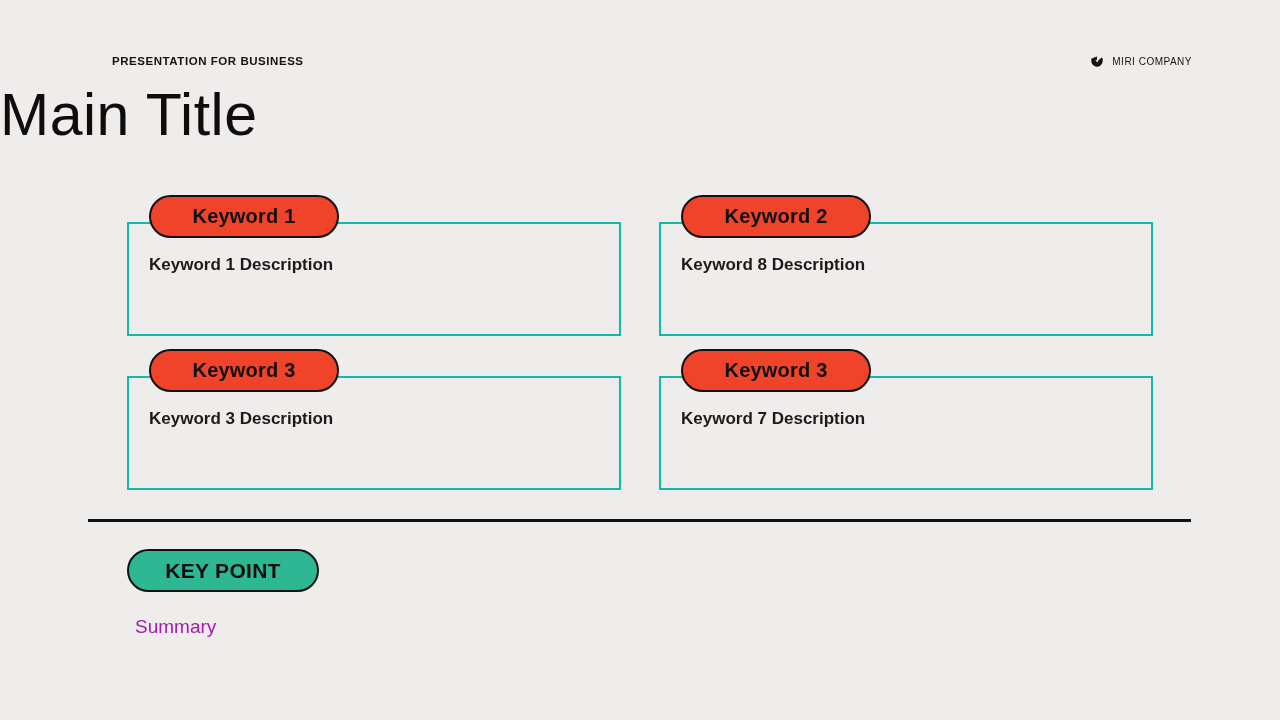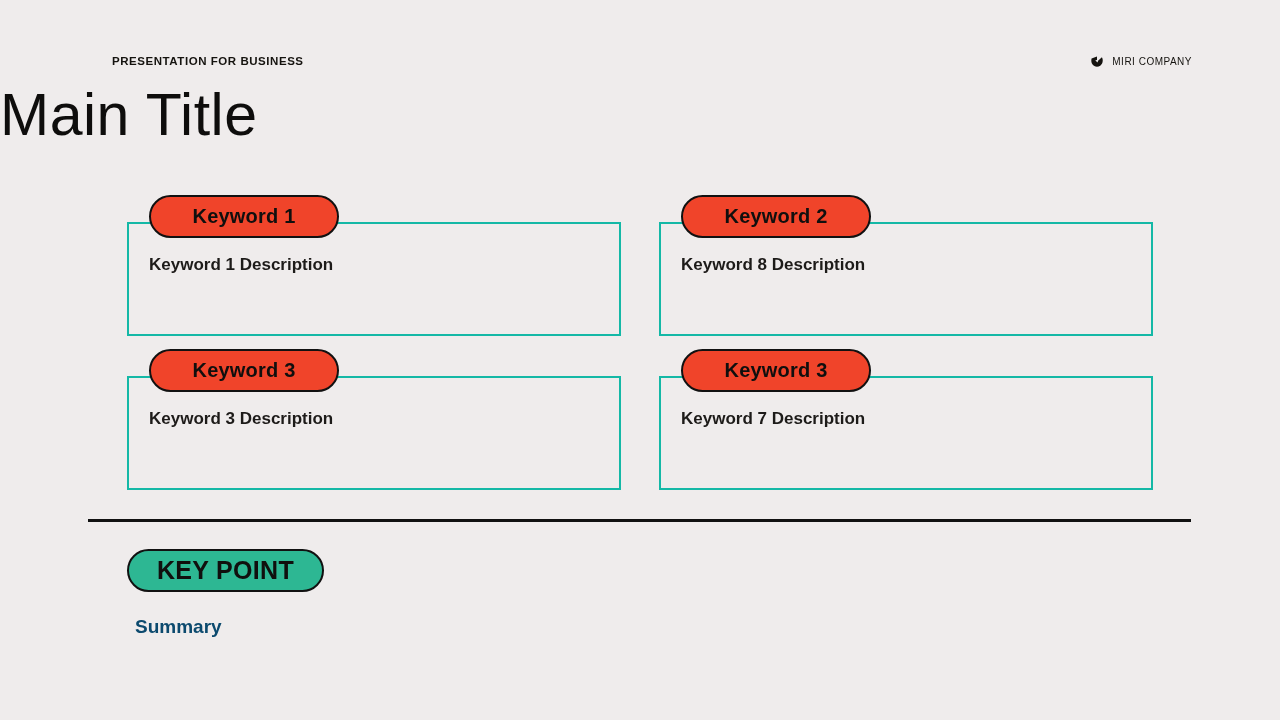--- a/index.html
+++ b/index.html
@@ -138,32 +138,32 @@
   }
 
   
   .keypoint-pill {
     position: absolute;
     left: 127px;
     top: 549px;
     height: 43px;
     min-width: 192px;
     padding: 0 28px;
-    font-size: 25px;
+    font-size: 21px;
     letter-spacing: 0.3px;
     background: #2db793;
   }
 
   .summary {
     position: absolute;
     left: 135px;
     top: 616px;
     font-size: 19px;
-    font-weight: 700;
-    color: #0c4a6e;
+    font-weight: 400;
+    color: #a21caf;
     white-space: nowrap;
   }
 </style>
 </head>
 <body>
 
 <div class="slide">
 
   <div class="eyebrow">PRESENTATION FOR BUSINESS</div>
 

